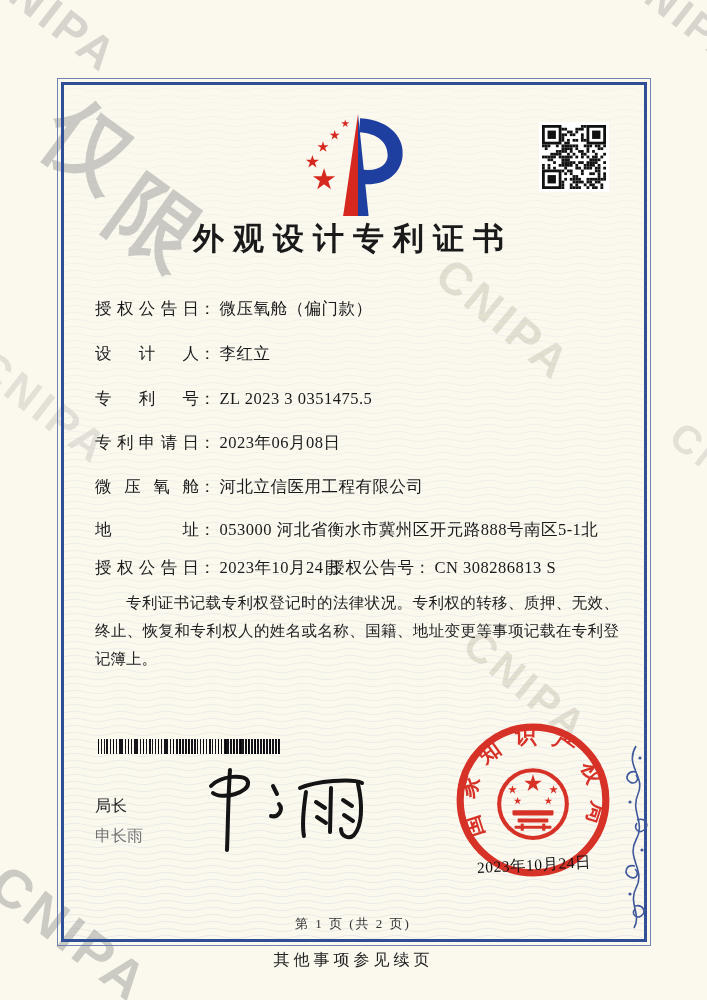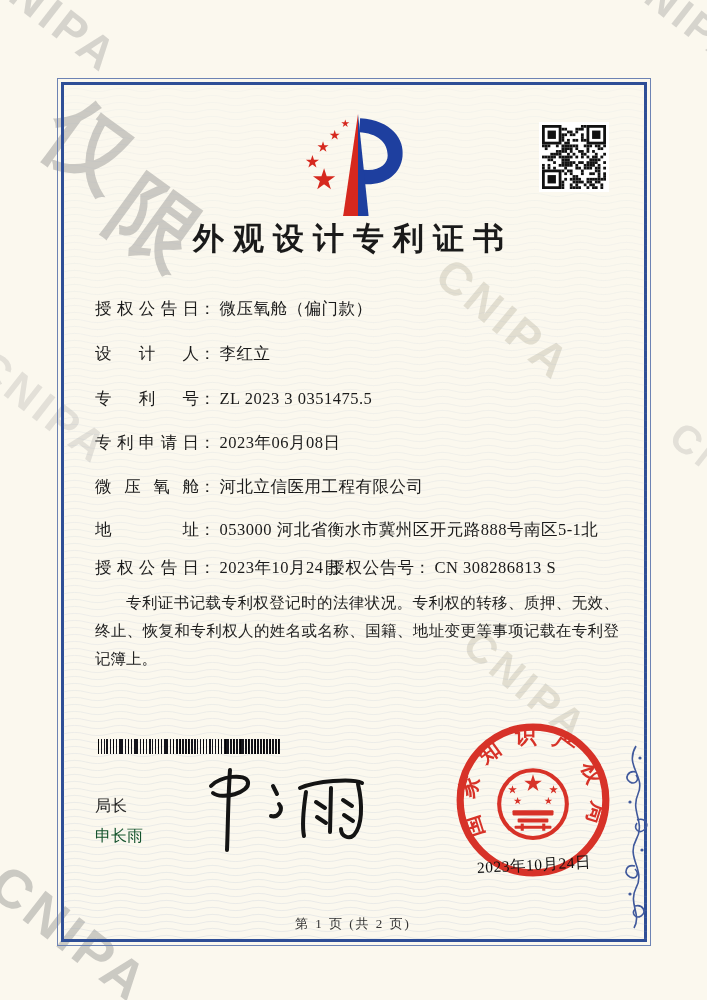--- a/index.html
+++ b/index.html
@@ -39,21 +39,21 @@
              font-size:15.5px;line-height:28px;color:#222;}
   .body-text p{margin:0 0 3px 0;text-indent:2em;text-align:justify;}
   
   .barcode{position:absolute;left:98px;top:739px;width:182px;height:15px;z-index:4;
      background:repeating-linear-gradient(90deg,#15151b 0 1.5px,transparent 1.5px 3px),
                 repeating-linear-gradient(90deg,#15151b 0 1px,transparent 1px 7.5px);
      background-blend-mode:multiply;}
   .director-title{position:absolute;left:95px;top:796px;font-size:16px;z-index:4;
      font-family:"Liberation Sans","DejaVu Sans",sans-serif;color:#1f1f1f;}
   .director-name{position:absolute;left:95px;top:826px;font-size:16px;z-index:4;
-     font-family:"Liberation Sans","DejaVu Sans",sans-serif;color:#14532d;}
+     font-family:"Liberation Sans","DejaVu Sans",sans-serif;color:#737373;}
   .signature{position:absolute;left:200px;top:756px;width:190px;height:100px;z-index:4;}
   
   .seal{position:absolute;left:453px;top:720px;width:160px;height:160px;z-index:5;opacity:0.95;}
   .seal-date{position:absolute;left:477px;top:855px;font-size:15.5px;color:#101010;
              z-index:6;transform:rotate(-3deg);letter-spacing:0.5px;}
   
   .page-num{position:absolute;left:57px;top:915px;width:592px;text-align:center;
             font-size:13px;letter-spacing:2px;z-index:4;color:#333;}
   .note{position:absolute;left:0;top:950px;width:707px;text-align:center;font-size:16px;
         letter-spacing:4px;z-index:4;color:#222;}
@@ -504,14 +504,15 @@
       <rect x="58" y="88" width="40" height="5" rx="1"></rect>
       <rect x="63" y="96" width="30" height="4" rx="1"></rect>
       <rect x="60" y="103" width="36" height="3" rx="1"></rect>
       <rect x="66" y="101" width="3" height="7"></rect>
       <rect x="87" y="101" width="3" height="7"></rect>
     </g>
   </svg>
   <div class="seal-date">2023年10月24日</div>
 
   <div class="page-num">第 1 页 (共 2 页)</div>
+  <div class="note">其他事项参见续页</div>
 
 </div>
 
 </body></html>

